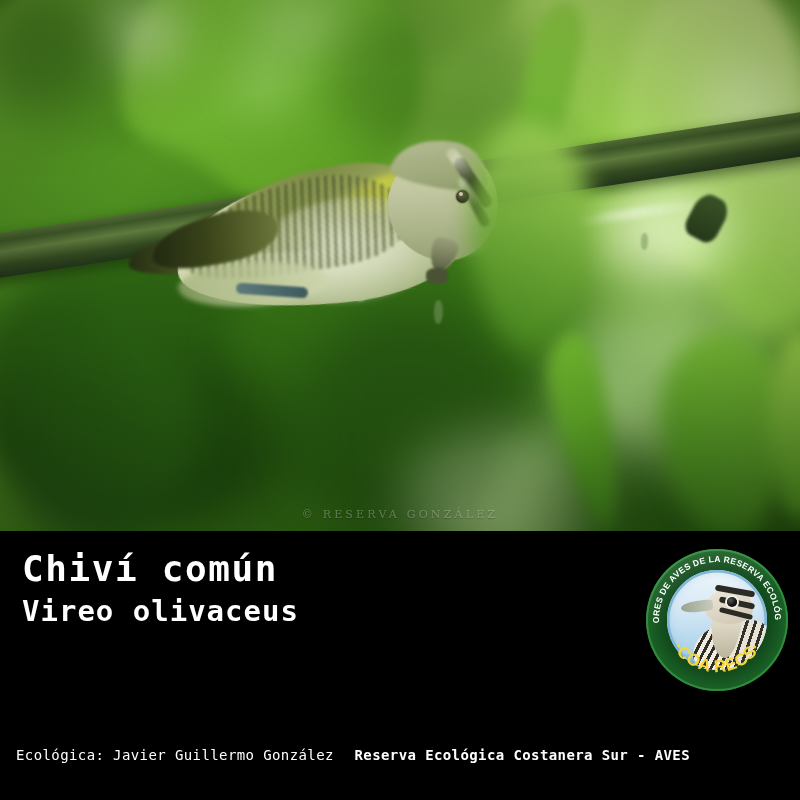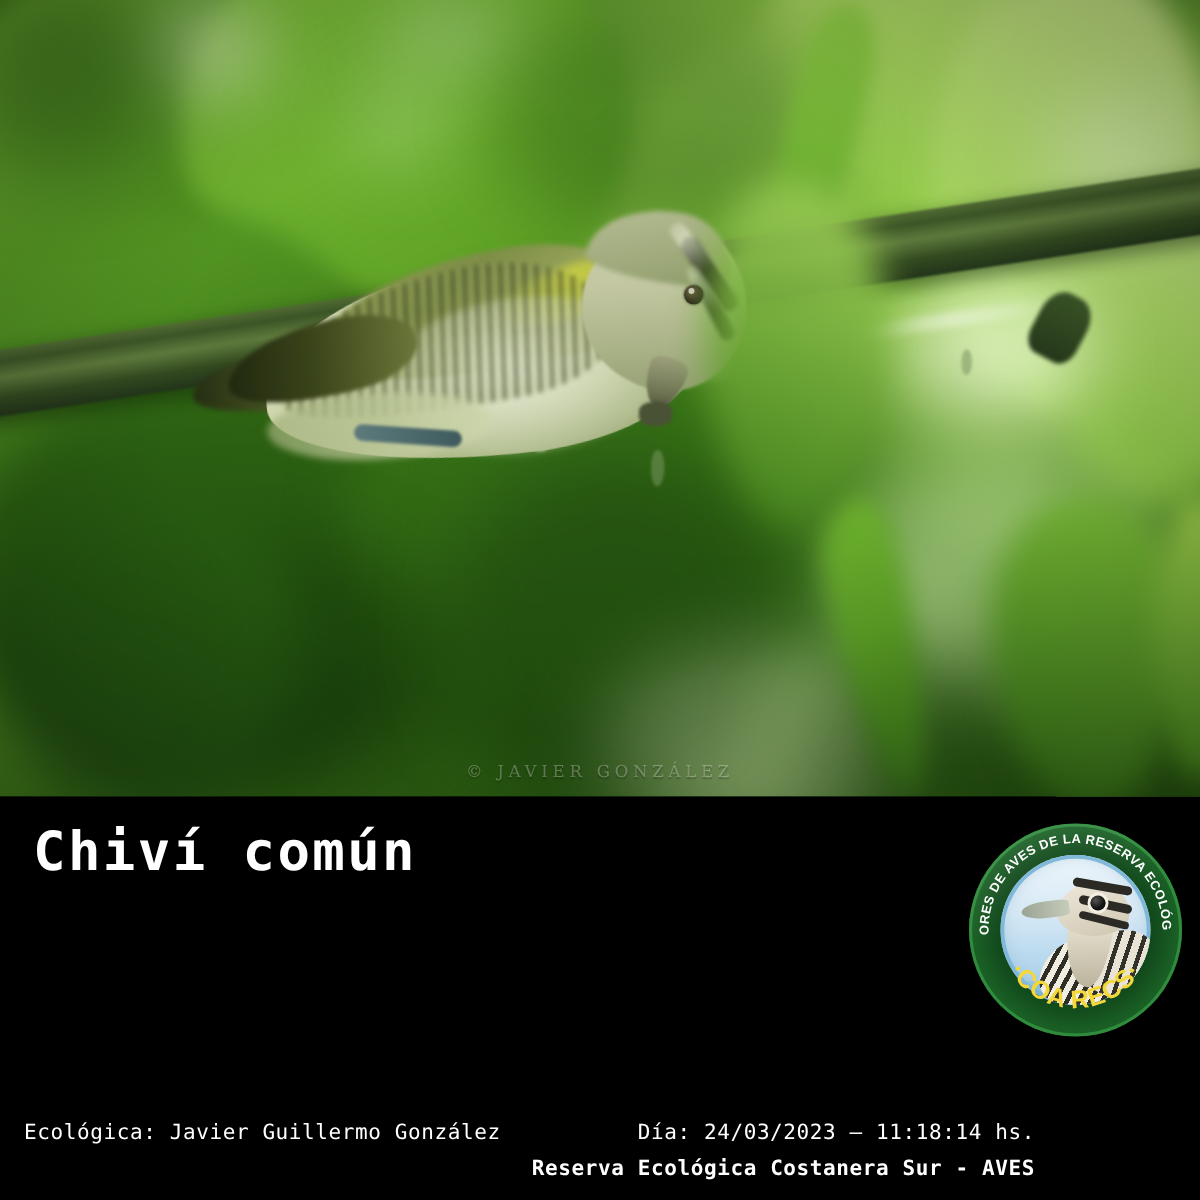--- a/index.html
+++ b/index.html
@@ -586,27 +586,28 @@
       <div class="ly" id="bird-eye-gl"></div>
       <div class="ly" id="bird-bill"></div>
       <div class="ly" id="bird-foot"></div>
     </div>
 
     <div class="ly" id="FG1"></div>
     <div class="ly" id="FG2"></div>
 
     <div class="ly" id="grain"></div>
 
-    <div id="watermark">© JAVIER GONZÁLEZ</div>
+    <div id="watermark">© RESERVA GONZÁLEZ</div>
   </div>
 
   <div id="panel">
 
     <div id="titles">
       <div id="common-name">Chiví común</div>
+      <div id="scientific-name">Vireo olivaceus</div>
     </div>
 
     <div id="logo">
       <div id="logo-ring">
         <div id="logo-ring-sheen"></div>
       </div>
 
       <div id="logo-inner">
         <div id="lg-water"></div>
         <div id="lg-body"></div>
@@ -632,18 +633,17 @@
           <textPath href="#arcBottom" startOffset="50%" text-anchor="middle" id="acronymTextPath">·COA RECS·</textPath>
         </text>
       </svg>
     </div>
 
     <div id="footer-left">
       <div>Ecológica: Javier Guillermo González</div>
     </div>
 
     <div id="footer-right">
-      <div>Día: 24/03/2023 — 11:18:14 hs.</div>
       <div class="fl-bold">Reserva Ecológica Costanera Sur - AVES</div>
     </div>
 
   </div>
 </div>
 
 </body></html>

